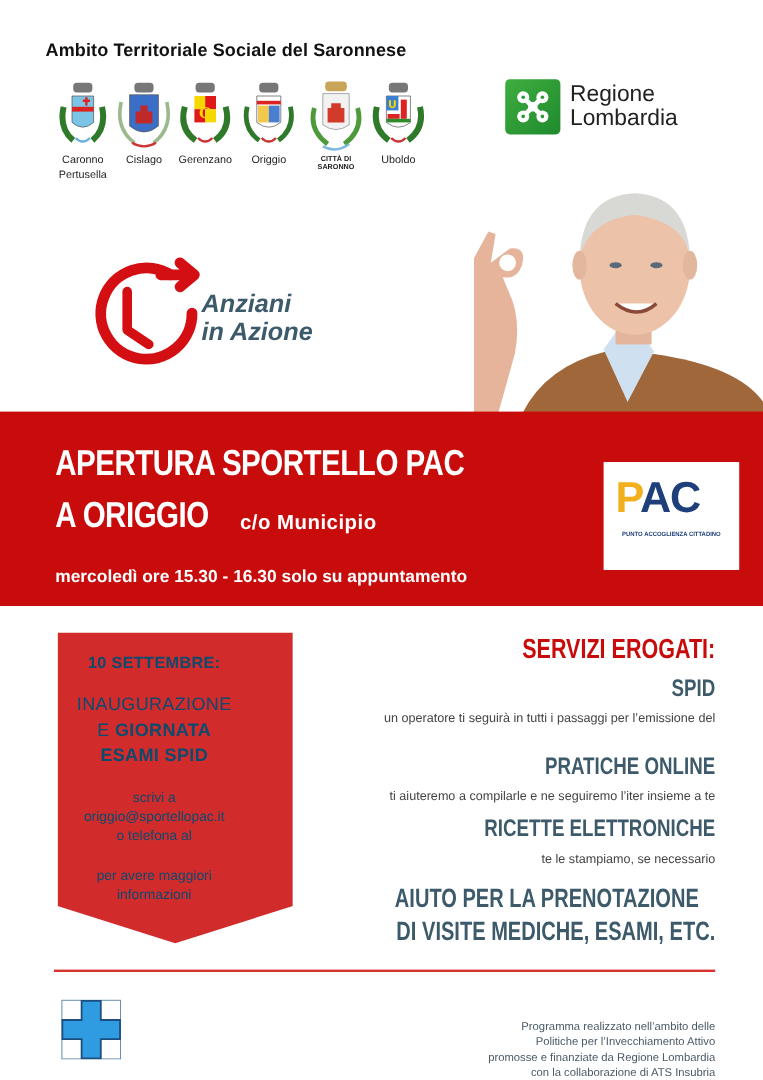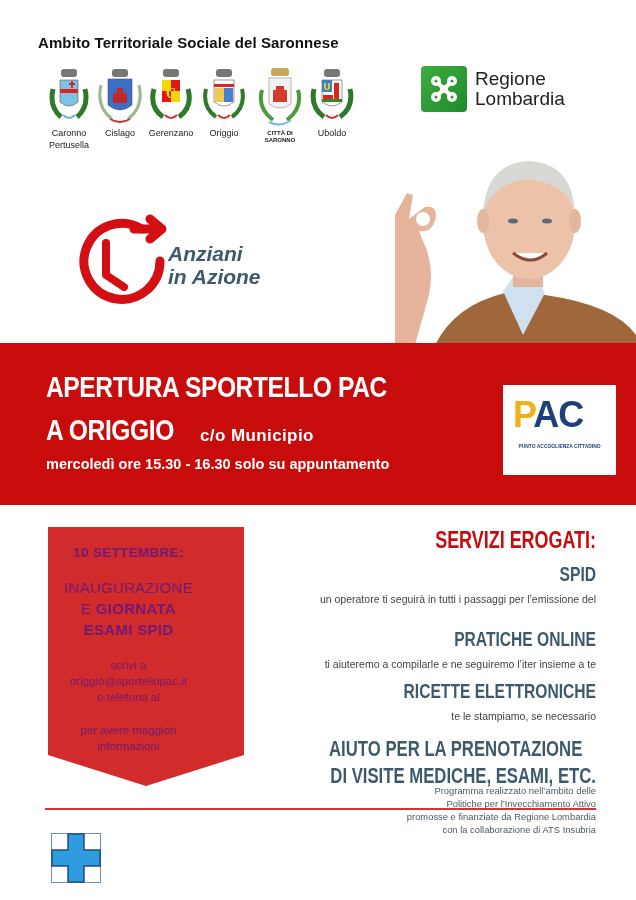--- a/index.html
+++ b/index.html
@@ -23,48 +23,48 @@
   .anziani-text { left: 168px; top: 242px; font-family: "Liberation Sans", sans-serif; font-weight: bold; font-style: italic; font-size: 21px; line-height: 23px; color: #3d5a6a; }
 
   
   .photo { left: 395px; top: 145px; width: 241px; height: 200px; overflow: hidden; }
 
   
   .banner { left: 0; top: 343px; width: 636px; height: 162px; background: #c80c0c; }
   .banner-line1 { left: 46px; top: 370px; font-family: "Liberation Sans", sans-serif; font-weight: bold; font-size: 30px; color: #fff; letter-spacing: -0.5px; transform: scaleX(0.82); transform-origin: left; white-space: nowrap; }
   .banner-line2 { left: 46px; top: 413px; font-family: "Liberation Sans", sans-serif; font-weight: bold; font-size: 30px; color: #fff; letter-spacing: -0.5px; transform: scaleX(0.82); transform-origin: left; white-space: nowrap; }
   .banner-co { left: 200px; top: 426px; font-family: "Liberation Sans", sans-serif; font-weight: bold; font-size: 17px; color: #fff; letter-spacing: 0.4px; }
-  .banner-hours { left: 46px; top: 456px; font-family: "Liberation Sans", sans-serif; font-weight: bold; font-size: 14.5px; color: #fff; white-space: nowrap; }
+  .banner-hours { left: 46px; top: 473px; font-family: "Liberation Sans", sans-serif; font-weight: bold; font-size: 14.5px; color: #fff; white-space: nowrap; }
   .pac-box { left: 503px; top: 385px; width: 113px; height: 90px; background: #fff; }
   .pac-letters { position: absolute; left: 10px; top: 10px; font-family: "Liberation Sans", sans-serif; font-weight: bold; font-size: 36px; line-height: 40px; letter-spacing: -1px; }
   .pac-sub { position: absolute; left: 0; width: 113px; text-align: center; top: 58px; font-family: "Liberation Sans", sans-serif; font-weight: bold; font-size: 5.2px; color: #1f3f7a; transform: scaleX(0.95); }
 
   
   .callout { left: 48px; top: 527px; width: 196px; height: 260px; }
-  .callout-text { position: absolute; left: 48px; width: 161px; text-align: center; color: #701a75; font-family: "Liberation Sans", sans-serif; }
+  .callout-text { position: absolute; left: 48px; width: 161px; text-align: center; color: #0c4a6e; font-family: "Liberation Sans", sans-serif; }
   .c-date { top: 545px; font-weight: bold; font-size: 13.5px; letter-spacing: 0.3px; }
   .c-inaug { top: 577px; font-size: 15px; letter-spacing: 0.3px; line-height: 21px; }
   .c-inaug b { font-weight: bold; }
   .c-contact { top: 657px; font-size: 11.5px; line-height: 16px; }
   .c-info { top: 722px; font-size: 11.5px; line-height: 16px; }
 
   
   .services { right: 40px; width: 360px; text-align: right; }
   .svc-heading { top: 527px; font-family: "Liberation Sans", sans-serif; font-weight: bold; font-size: 23px; color: #c80c0c; transform: scaleX(0.78); transform-origin: right; white-space: nowrap; }
   .svc-title { font-family: "Liberation Sans", sans-serif; font-weight: bold; font-size: 20px; color: #3d5a6a; transform: scaleX(0.78); transform-origin: right; white-space: nowrap; }
   .svc-desc { font-family: "Liberation Sans", sans-serif; font-size: 10.5px; color: #444; line-height: 15px; }
   .svc-big { font-family: "Liberation Sans", sans-serif; font-weight: bold; font-size: 22px; color: #3d5a6a; line-height: 27px; transform: scaleX(0.76); transform-origin: right; white-space: nowrap; }
 
   .divider { left: 45px; top: 808px; width: 551px; height: 2px; background: #d93030; }
 
   
   .croce { left: 51px; top: 833px; display: flex; align-items: center; }
   .croce-name { margin-left: 6px; font-family: "Liberation Sans", sans-serif; font-weight: bold; font-size: 14.5px; color: #1c4f80; line-height: 15px; }
   .croce-odv { font-family: "Liberation Sans", sans-serif; font-weight: bold; font-size: 9px; color: #3aa0d8; line-height: 10px; }
-  .footer-note { right: 40px; top: 784px; width: 260px; text-align: right; font-family: "Liberation Sans", sans-serif; font-size: 9.4px; line-height: 13px; color: #4a5a66; }
+  .footer-note { right: 40px; top: 848px; width: 260px; text-align: right; font-family: "Liberation Sans", sans-serif; font-size: 9.4px; line-height: 13px; color: #4a5a66; }
 </style>
 </head>
 <body>
 
 <div class="abs ambito-title">Ambito Territoriale Sociale del Saronnese</div>
 
 <div class="abs crest" style="left:43px; top:67px;">
   <svg width="44" height="58" viewBox="0 0 44 58">
     <rect x="14" y="2" width="16" height="8" rx="3" fill="#777"></rect>
     <path d="M6 22 Q2 40 14 50 M38 22 Q42 40 30 50" stroke="#2f7a2a" stroke-width="5" fill="none"></path>

